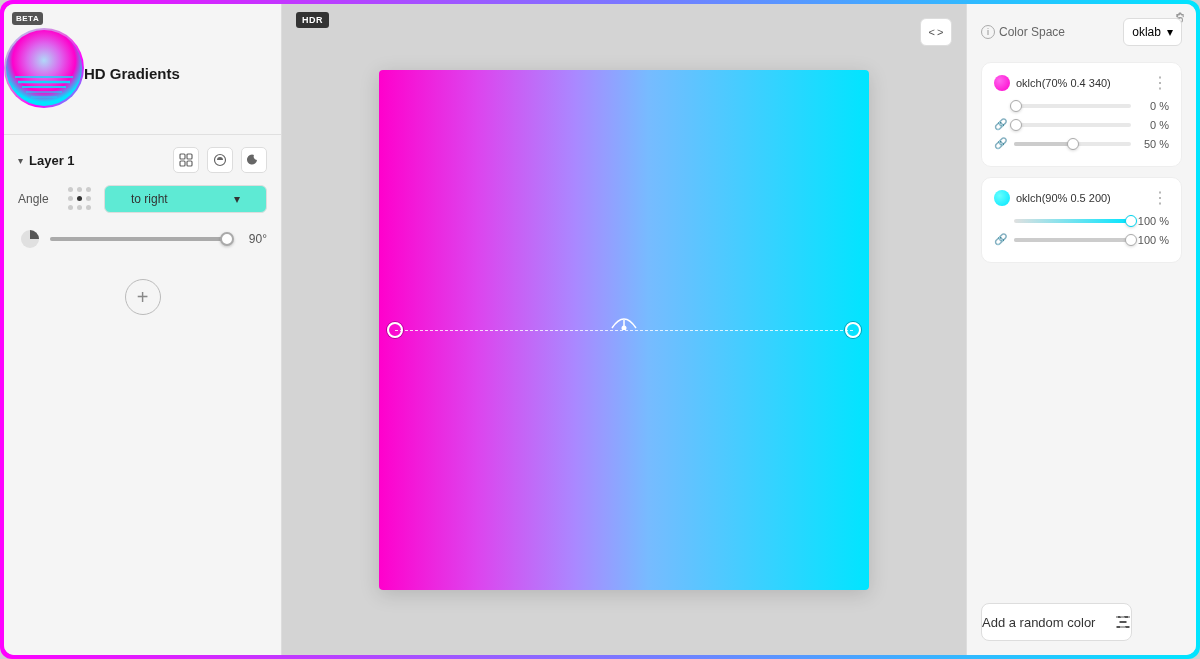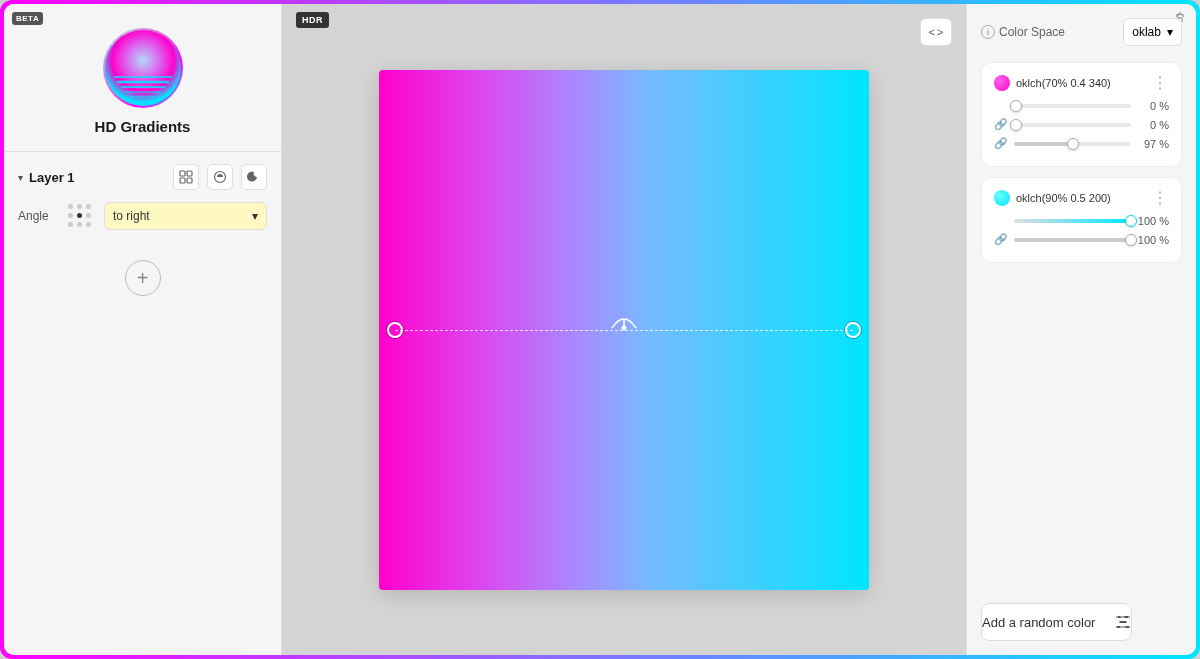--- a/index.html
+++ b/index.html
@@ -37,21 +37,21 @@
       min-width: 278px;
       background: #f5f5f5;
       border-right: 1px solid #ddd;
       display: flex;
       flex-direction: column;
       position: relative;
     }
 
     .logo-section {
       display: flex;
-      flex-direction: column;
+      flex-direction: row;
       align-items: center;
       padding: 24px 0 16px;
       border-bottom: 1px solid #e0e0e0;
     }
 
     .logo-circle {
       width: 80px;
       height: 80px;
       border-radius: 50%;
       background: linear-gradient(135deg, #b0d4f0 0%, #e070e0 40%, #ff00ff 70%, #00e5ff 100%);
@@ -160,22 +160,22 @@
 
     .dot.active {
       background: #333;
     }
 
     .direction-dropdown {
       flex: 1;
       height: 28px;
       border: 1px solid #ddd;
       border-radius: 6px;
-      background: #fef9c3;
-      padding: 0 8px;
+      background: #5eead4;
+      padding: 0 26px;
       font-size: 12px;
       color: #333;
       display: flex;
       align-items: center;
       justify-content: space-between;
       cursor: pointer;
     }
 
     
     .angle-slider-row {
@@ -555,20 +555,31 @@
             <div class="dot"></div>
             <div class="dot"></div>
             <div class="dot"></div>
           </div>
           <div class="direction-dropdown">
             <span>to right</span>
             <span>▾</span>
           </div>
         </div>
 
+        <div class="angle-slider-row">
+          <svg width="24" height="24" viewBox="0 0 24 24">
+            <circle cx="12" cy="12" r="9" fill="#e0e0e0"></circle>
+            <path d="M 12 12 L 12 3 A 9 9 0 0 1 21 12 Z" fill="#555"></path>
+          </svg>
+          <div class="slider-track" style="position:relative;">
+            <div class="slider-fill" style="width:100%;background:#aaa;border-radius:2px;"></div>
+            <div class="slider-thumb" style="left: calc(100% - 7px);"></div>
+          </div>
+          <span class="angle-value">90°</span>
+        </div>
 
         <div class="add-btn-row">
           <button class="add-btn">
             <span>+</span>
           </button>
         </div>
       </div>
 
     </div>
 
@@ -645,21 +656,21 @@
           </div>
           <span class="slider-percent">0 %</span>
         </div>
 
         <div class="color-slider-row">
           <span class="link-icon">🔗</span>
           <div class="color-slider-track" style="background:#e8e8e8;">
             <div class="color-slider-fill" style="width:50%;background:#ccc;border-radius:2px;height:100%;"></div>
             <div class="color-slider-thumb" style="left:calc(50% - 6px);"></div>
           </div>
-          <span class="slider-percent">97 %</span>
+          <span class="slider-percent">50 %</span>
         </div>
       </div>
 
       <div class="color-stop-card">
         <div class="color-stop-header">
           <div class="color-dot-label">
             <div class="color-dot" style="background: radial-gradient(circle at 35% 35%, #66ffff, #00e5ff);"></div>
             <span class="color-value">oklch(90% 0.5 200)</span>
           </div>
           <span class="three-dots">⋮</span>

